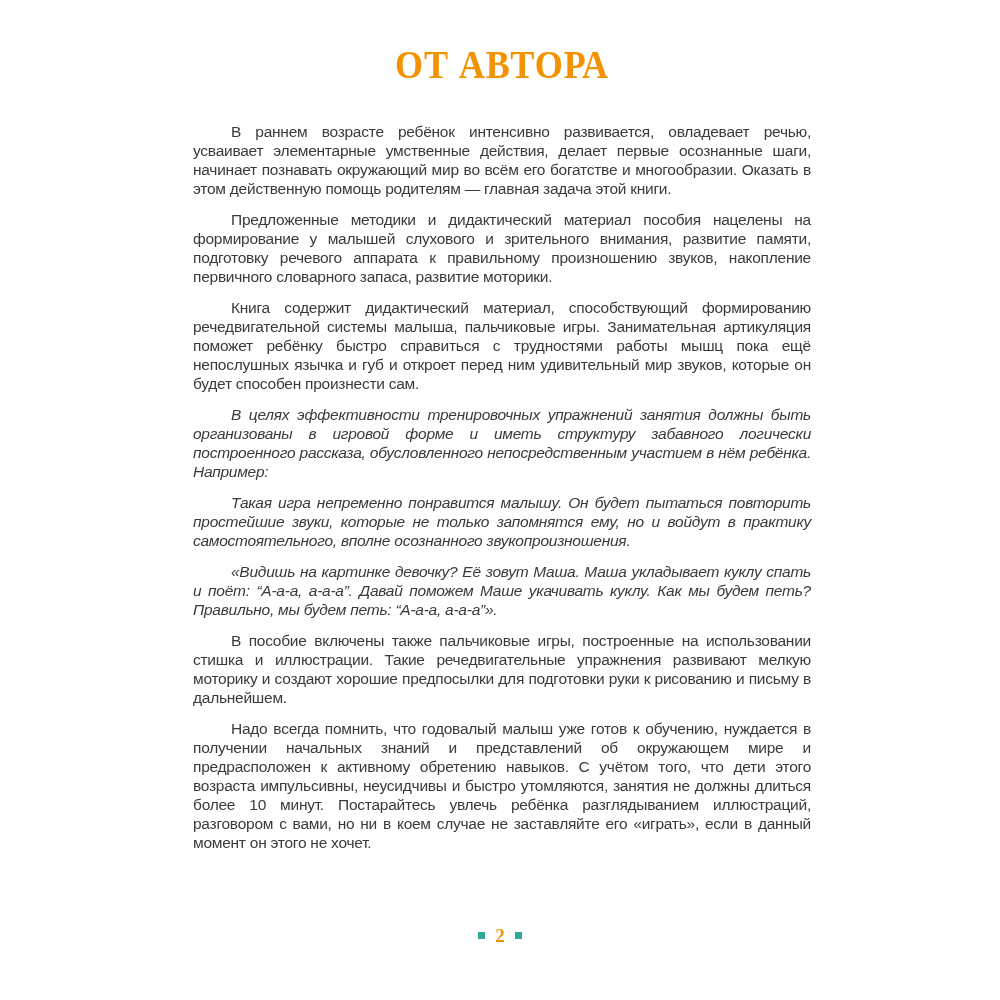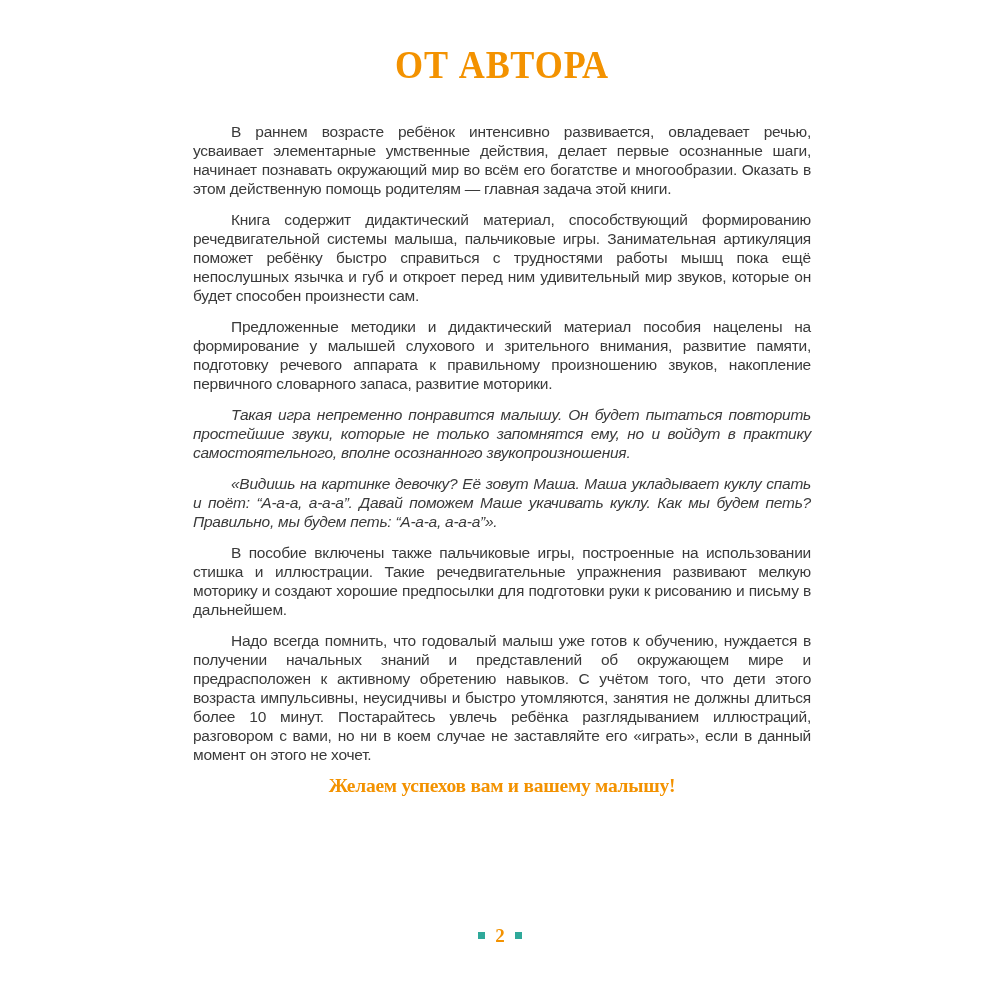--- a/index.html
+++ b/index.html
@@ -94,27 +94,27 @@
 </head>
 <body>
 
 <div class="book-page">
   <div class="content">
 
     <h1 class="page-title">ОТ АВТОРА</h1>
 
     <div class="body-text">
       <p>В раннем возрасте ребёнок интенсивно развивается, овладевает речью, усваивает элементарные умственные действия, делает первые осознанные шаги, начинает познавать окружающий мир во всём его богатстве и многообразии. Оказать в этом действенную помощь родителям — главная задача этой книги.</p>
+      <p>Предложенные методики и дидактический материал пособия нацелены на формирование у малышей слухового и зрительного внимания, развитие памяти, подготовку речевого аппарата к правильному произношению звуков, накопление первичного словарного запаса, развитие моторики.</p>
       <p>Книга содержит дидактический материал, способствующий формированию речедвигательной системы малыша, пальчиковые игры. Занимательная артикуляция поможет ребёнку быстро справиться с трудностями работы мышц пока ещё непослушных язычка и губ и откроет перед ним удивительный мир звуков, которые он будет способен произнести сам.</p>
-      <p>Предложенные методики и дидактический материал пособия нацелены на формирование у малышей слухового и зрительного внимания, развитие памяти, подготовку речевого аппарата к правильному произношению звуков, накопление первичного словарного запаса, развитие моторики.</p>
+      <p class="italic block-start">В целях эффективности тренировочных упражнений занятия должны быть организованы в игровой форме и иметь структуру забавного логически построенного рассказа, обусловленного непосредственным участием в нём ребёнка. Например:</p>
       <p class="italic">Такая игра непременно понравится малышу. Он будет пытаться повторить простейшие звуки, которые не только запомнятся ему, но и войдут в практику самостоятельного, вполне осознанного звукопроизношения.</p>
       <p class="italic">«Видишь на картинке девочку? Её зовут Маша. Маша укладывает куклу спать и поёт: “А-а-а, а-а-а”. Давай поможем Маше укачивать куклу. Как мы будем петь? Правильно, мы будем петь: “А-а-а, а-а-а”».</p>
       <p class="block-start">В пособие включены также пальчиковые игры, построенные на использовании стишка и иллюстрации. Такие речедвигательные упражнения развивают мелкую моторику и создают хорошие предпосылки для подготовки руки к рисованию и письму в дальнейшем.</p>
       <p>Надо всегда помнить, что годовалый малыш уже готов к обучению, нуждается в получении начальных знаний и представлений об окружающем мире и предрасположен к активному обретению навыков. С учётом того, что дети этого возраста импульсивны, неусидчивы и быстро утомляются, занятия не должны длиться более 10 минут. Постарайтесь увлечь ребёнка разглядыванием иллюстраций, разговором с вами, но ни в коем случае не заставляйте его «играть», если в данный момент он этого не хочет.</p>
-      <p class="closing-wish">Желаем успехов вам и вашему малышу!</p>
     </div>
 
   </div>
 
   <div class="page-footer">
     <span class="marker-square"></span>
     <span class="page-number">2</span>
     <span class="marker-square"></span>
   </div>
 </div>

